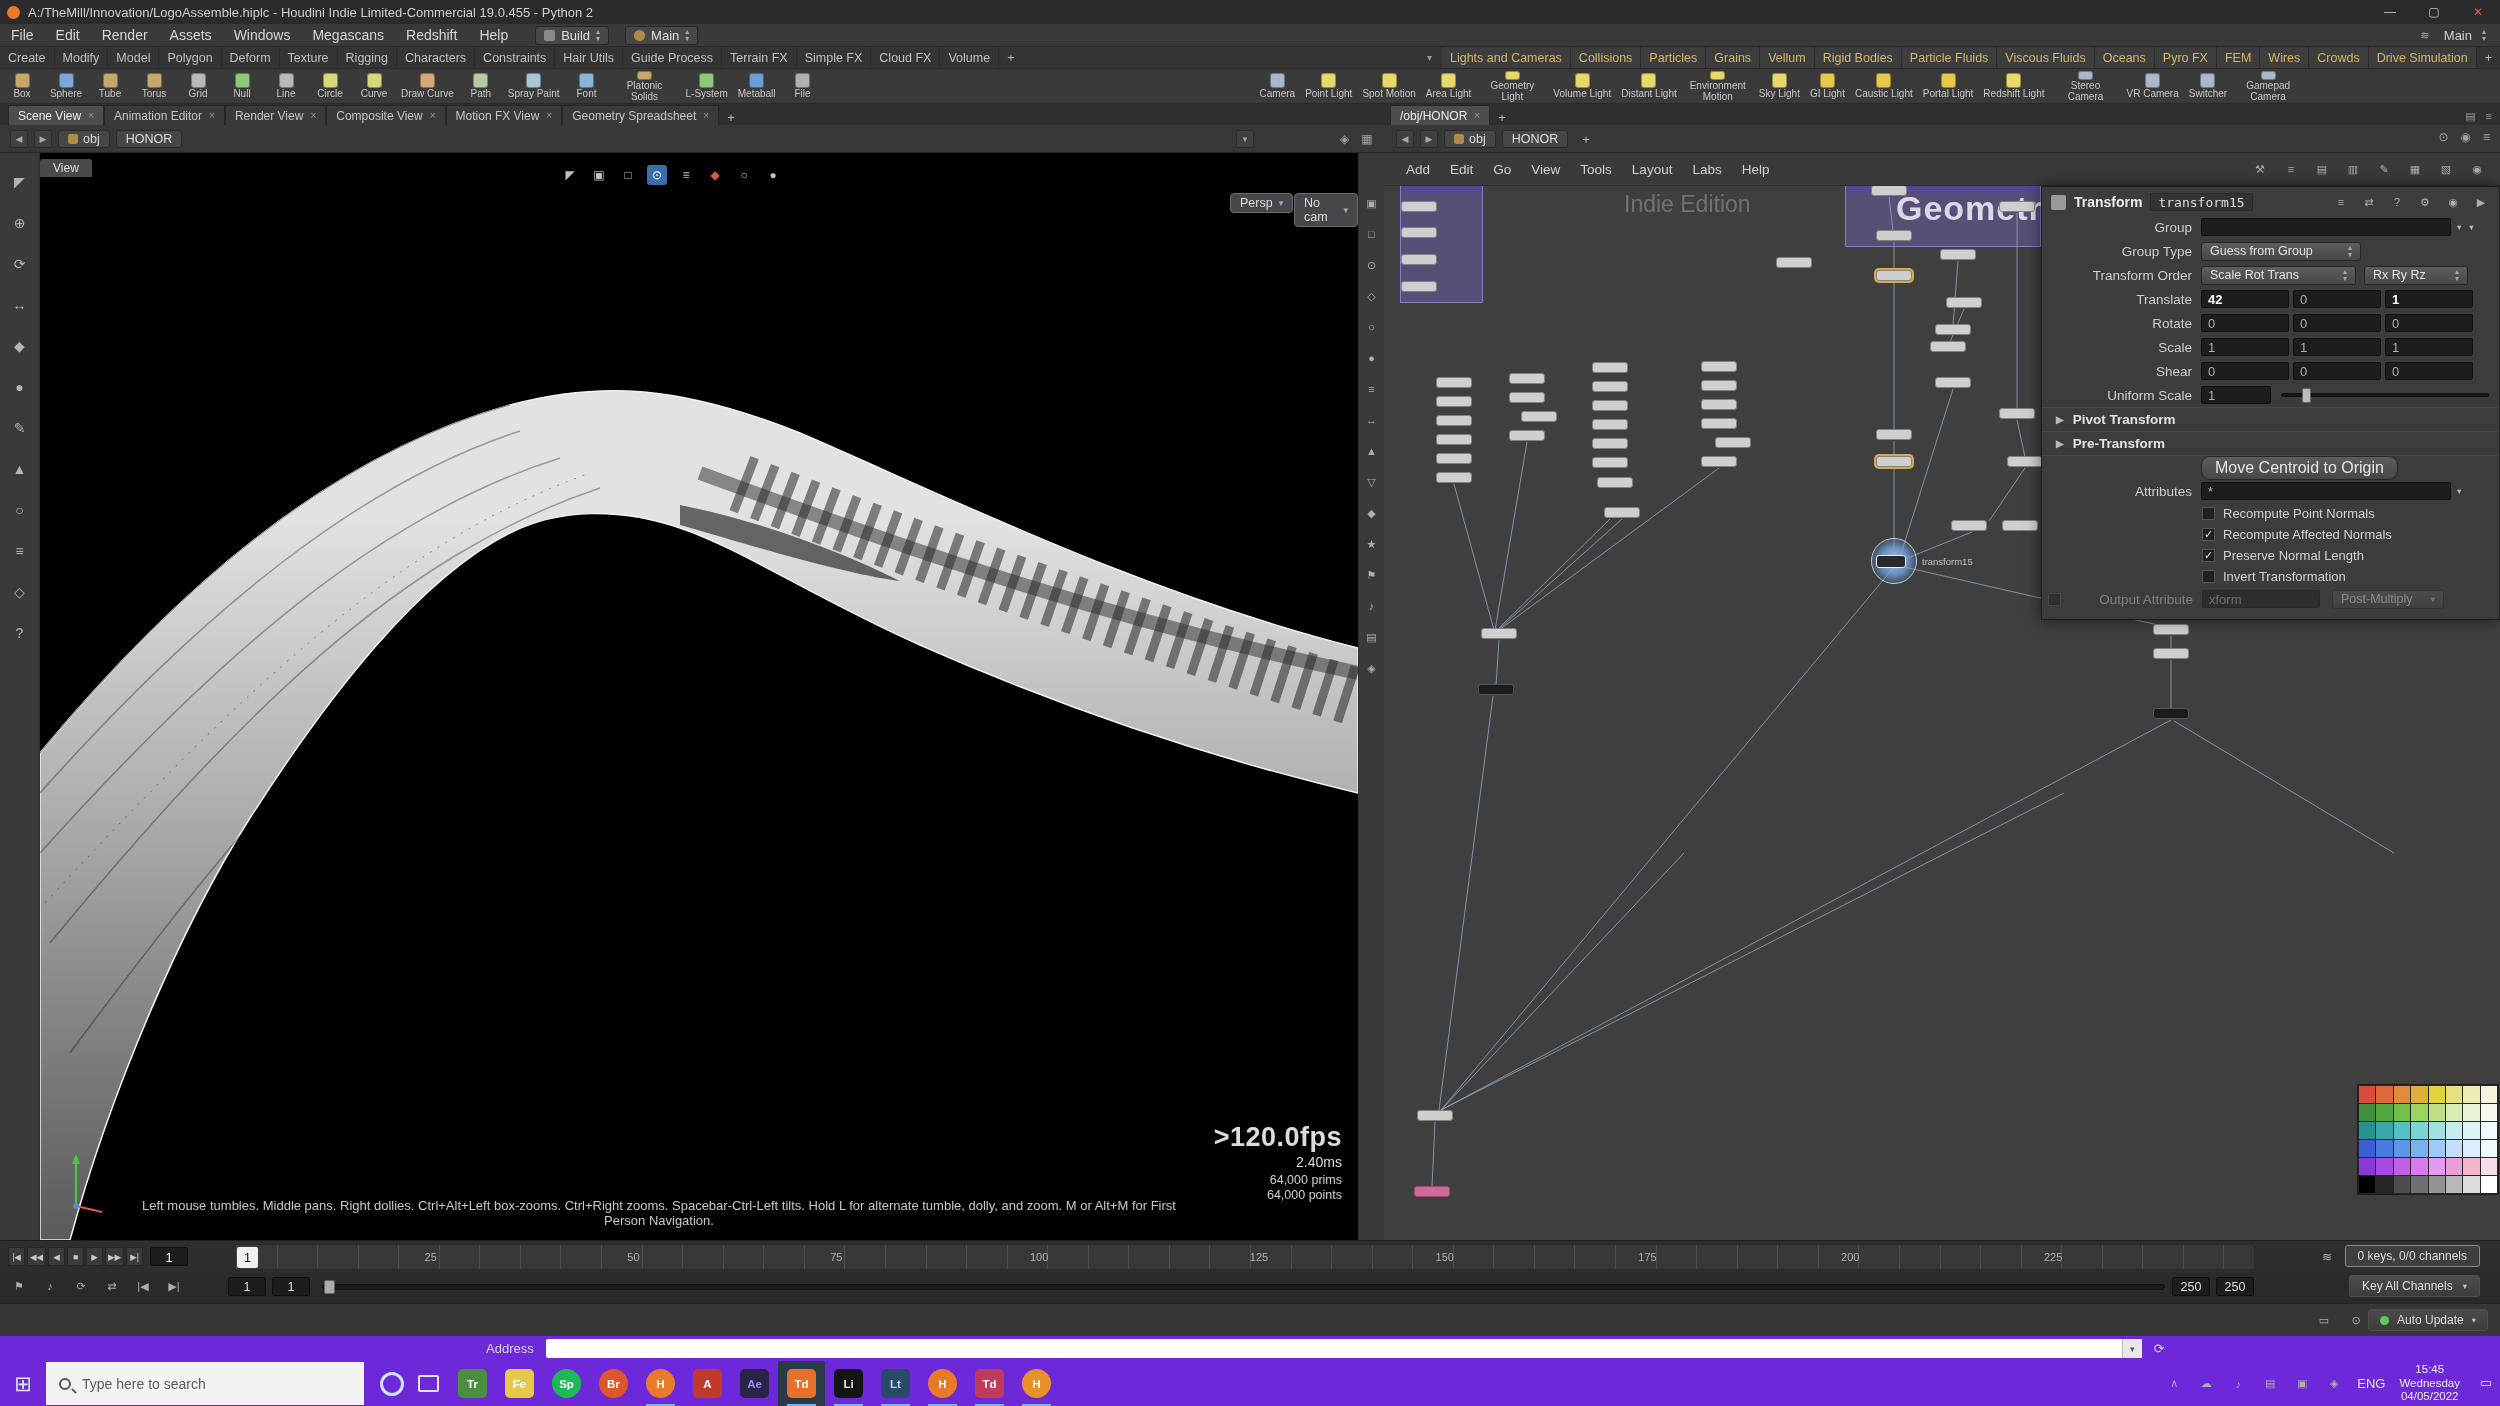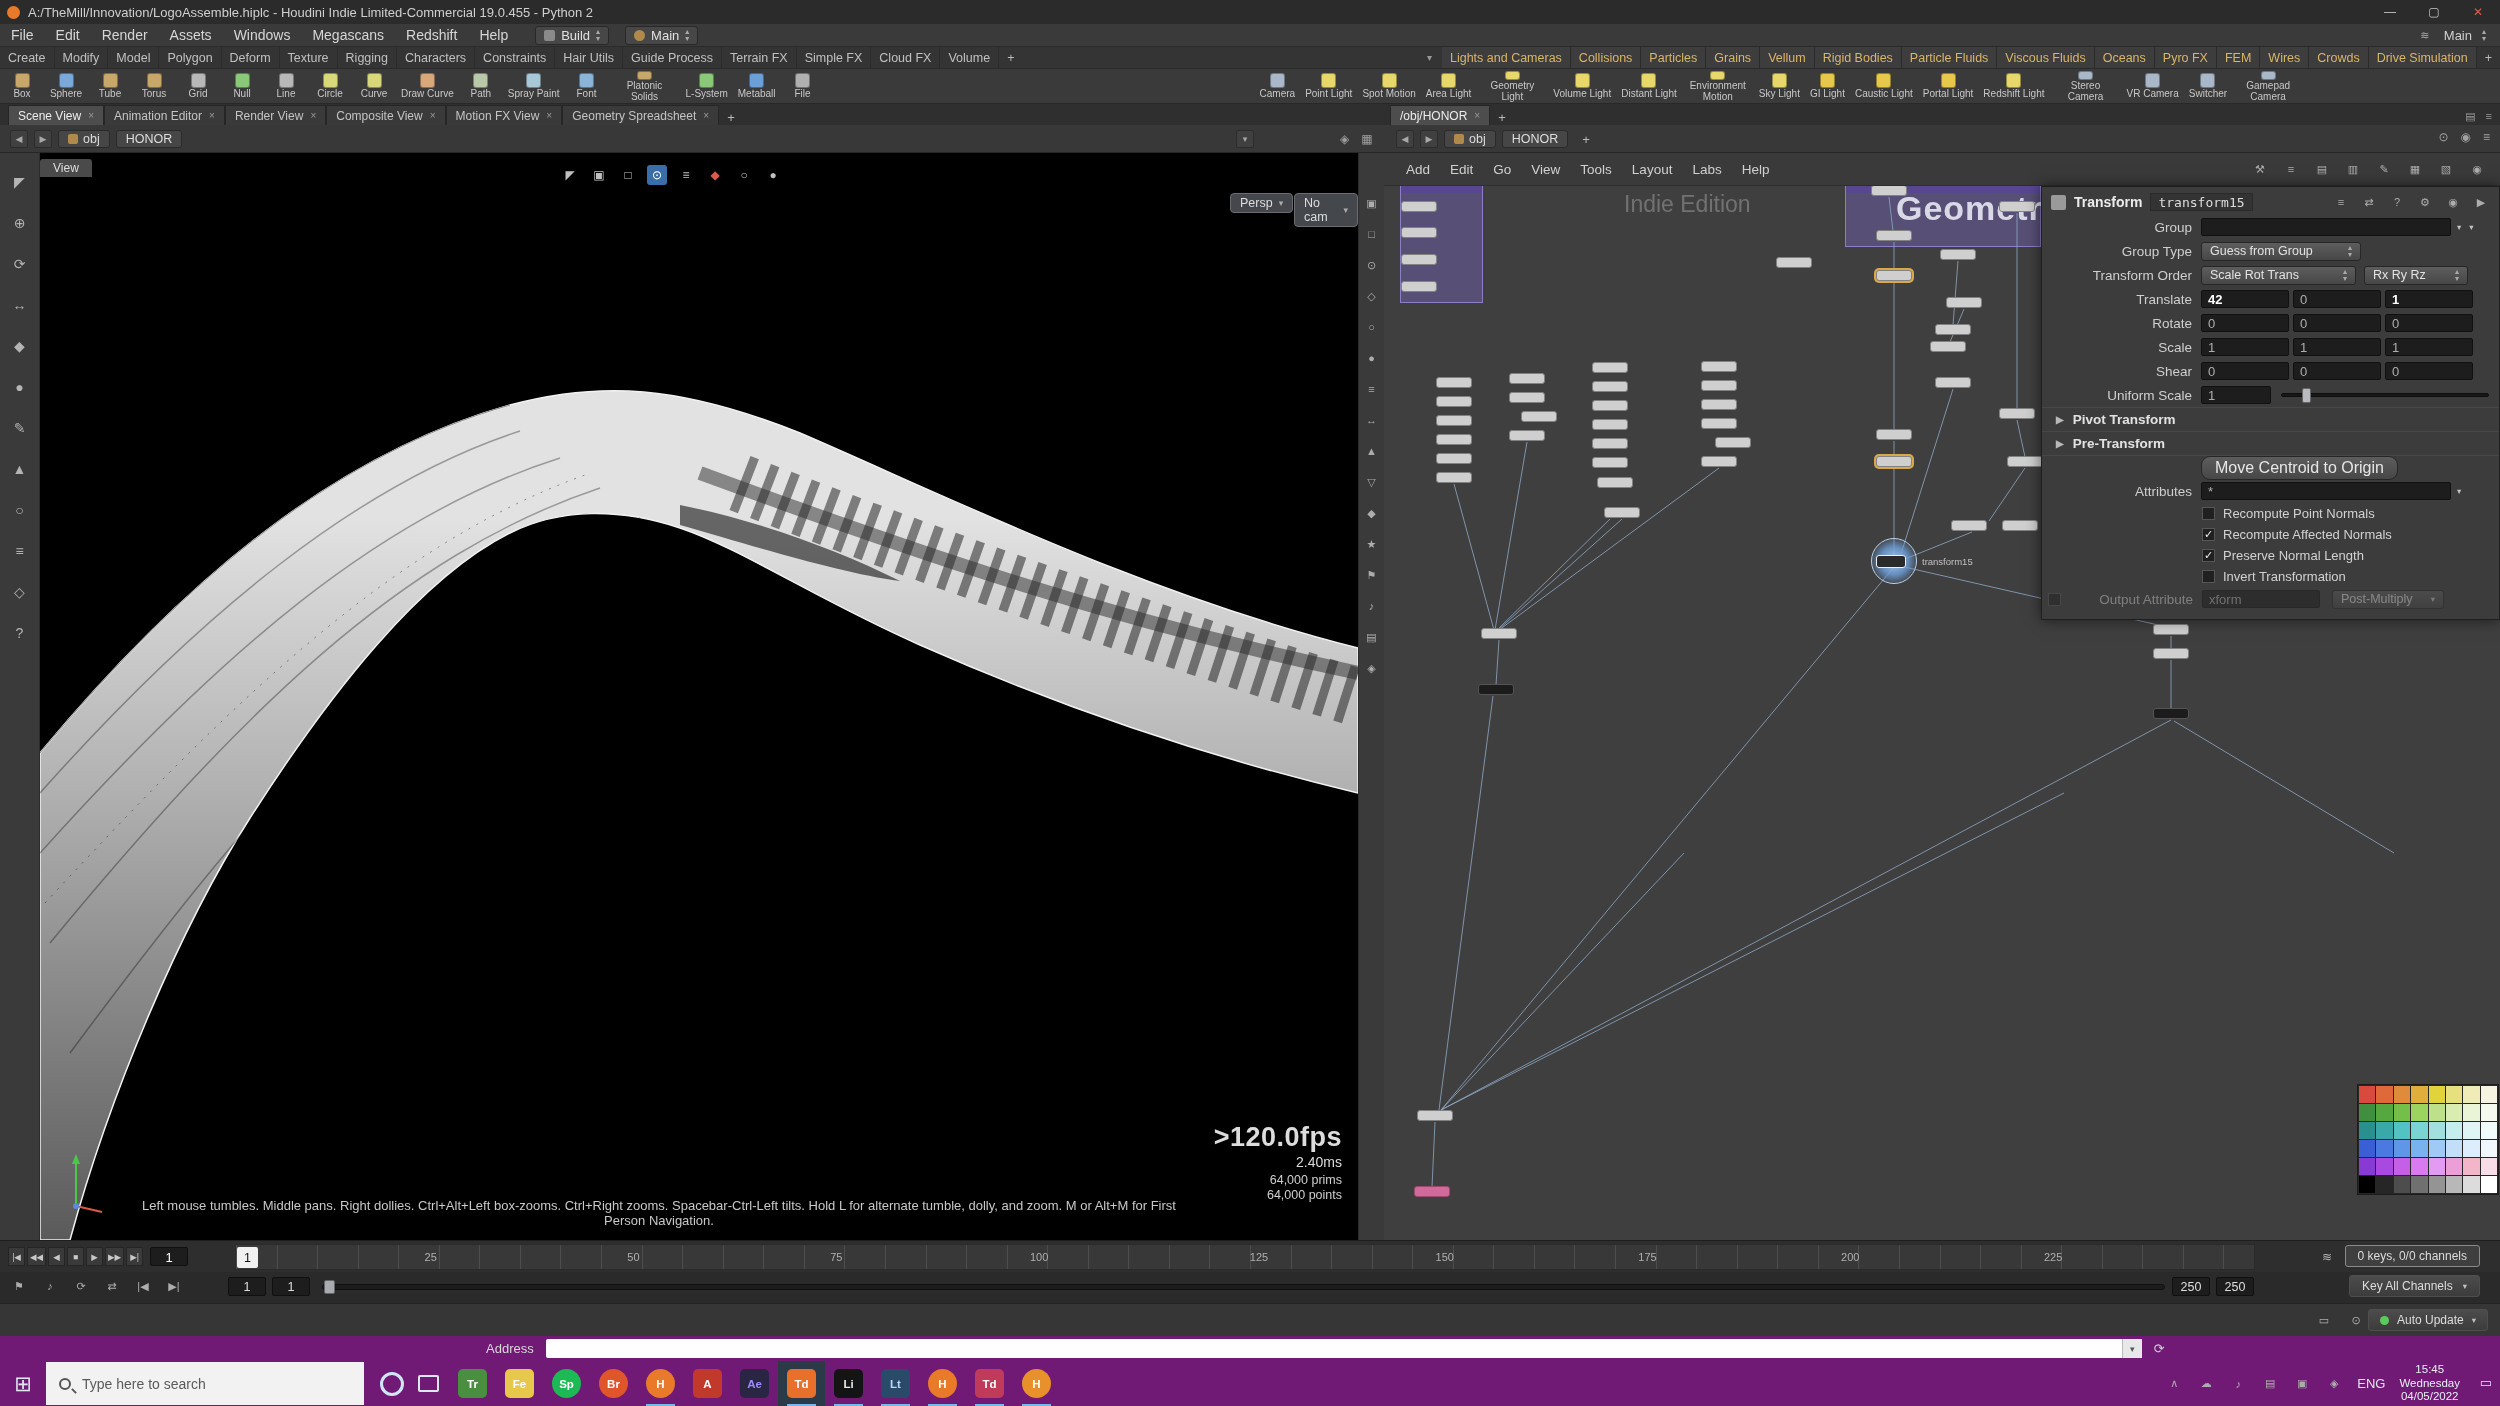--- a/index.html
+++ b/index.html
@@ -122,21 +122,21 @@
   .t2-icons{position:absolute;left:10px;top:6px;display:flex;gap:13px;color:#b8b8b8;font-size:12px;}
   .t2fld{position:absolute;top:5px;height:19px;background:#1d1d1d;border:1px solid #101010;color:#dedede;font-size:12.5px;text-align:center;line-height:19px;border-radius:2px;width:38px;}
   .t2groove{position:absolute;left:322px;top:12px;width:1843px;height:6px;background:#1c1c1c;border:1px solid #111;border-radius:3px;}
   .t2handle{position:absolute;left:1px;top:-5px;width:11px;height:14px;background:#a8acb0;border:1px solid #666;border-radius:2px;}
   .keyall-chip{position:absolute;right:20px;top:3px;border:1px solid #4e4e4e;background:linear-gradient(#4c4c4c,#3c3c3c);color:#ddd;font-size:12px;padding:3px 12px;border-radius:3px;display:flex;gap:10px;align-items:center;}
   .bottomstrip{position:absolute;left:0;top:1303px;right:0;height:33px;background:#363636;border-top:1px solid #242424;z-index:15;}
   .au-chip{position:absolute;right:12px;top:5px;border:1px solid #4e4e4e;background:linear-gradient(#4c4c4c,#3c3c3c);color:#ddd;font-size:12px;padding:3px 11px;border-radius:3px;display:flex;gap:8px;align-items:center;}
   .au-dot{width:9px;height:9px;border-radius:50%;background:#5acb5a;}
   .bs-icons{position:absolute;right:135px;top:8px;display:flex;gap:14px;color:#a8a8a8;font-size:12px;}
   
-  .taskbar{position:absolute;left:0;top:1336px;right:0;height:70px;background:#701a75;z-index:30;}
+  .taskbar{position:absolute;left:0;top:1336px;right:0;height:70px;background:#6d28d9;z-index:30;}
   .addressrow{height:25px;display:flex;align-items:center;}
   .addr-label{color:#d8d8d8;font-size:13px;margin-left:486px;}
   .addr-input{margin-left:12px;width:1596px;height:19px;background:#fff;border-radius:2px;}
   .addr-dd{width:20px;height:19px;background:#e8e8e8;border-left:1px solid #bbb;margin-left:-20px;display:flex;align-items:center;justify-content:center;color:#555;font-size:9px;}
   .addr-refresh{color:#c8d0d8;font-size:13px;margin-left:12px;}
   .taskrow{height:45px;display:flex;align-items:center;position:relative;}
   .start{width:46px;height:45px;display:flex;align-items:center;justify-content:center;color:#dfe7ee;font-size:21px;}
   .searchbox{width:318px;height:43px;background:#f2f2f2;display:flex;align-items:center;gap:11px;padding-left:13px;}
   .mag{width:12px;height:12px;border:2px solid #555;border-radius:50%;position:relative;flex:none;}
   .mag::after{content:"";position:absolute;left:10px;top:10px;width:6px;height:2px;background:#555;transform:rotate(45deg);}

